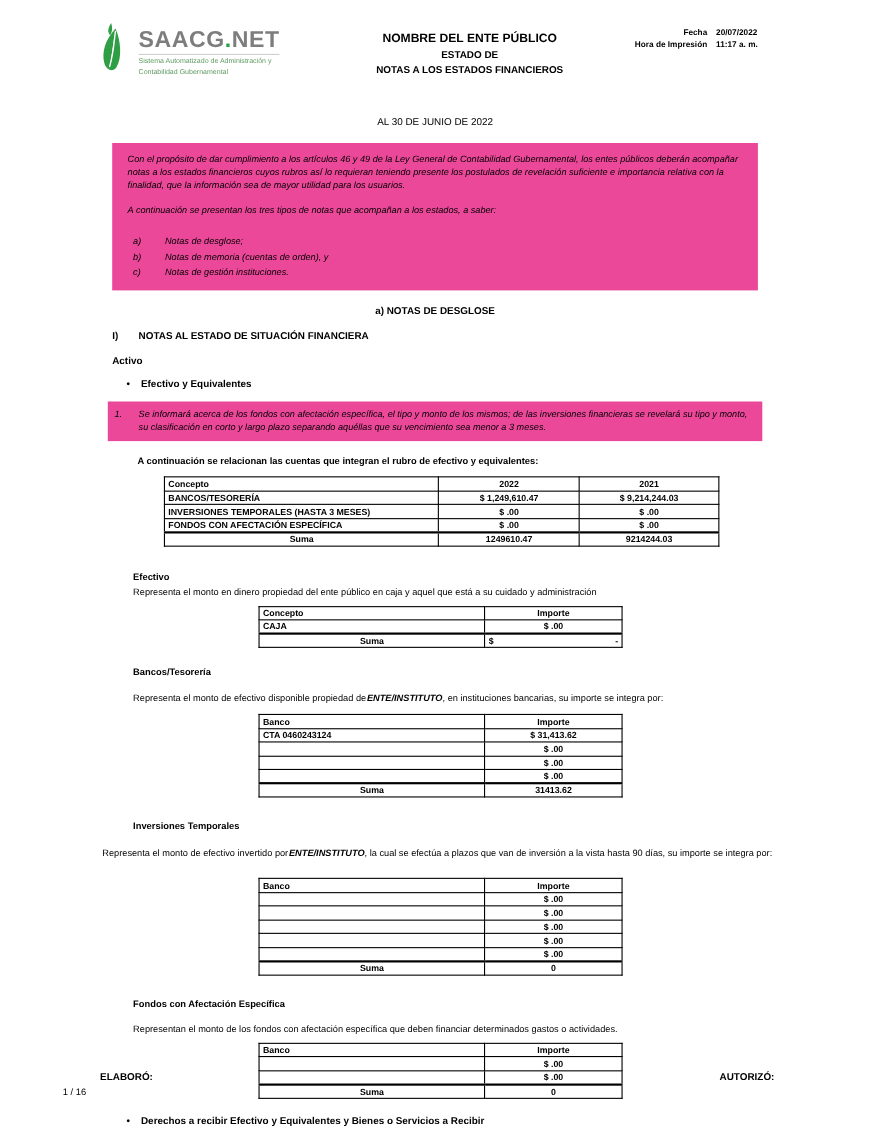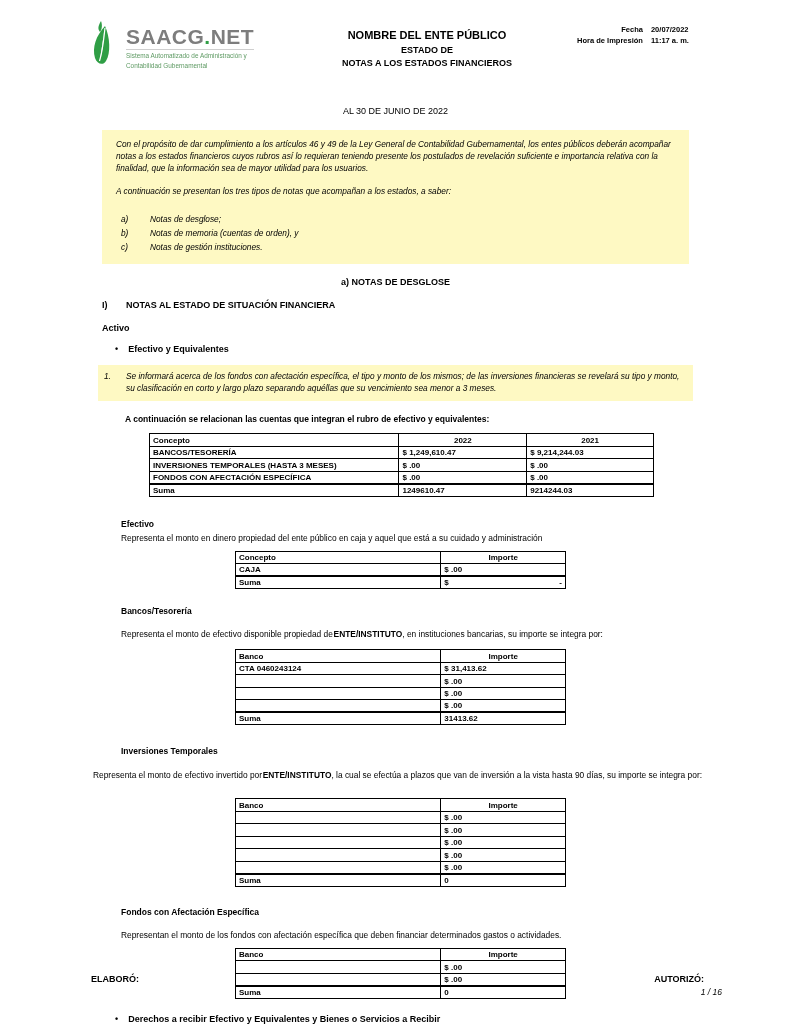--- a/index.html
+++ b/index.html
@@ -19,56 +19,56 @@
   .logo-tag { font-size:6.4px; color:#5e9a63; line-height:1.5; margin-top:2px; border-top:1px solid #cfcfcf; padding-top:1px; }
   .hdr-center { flex:1; text-align:center; padding-top:9px; }
   .t1 { font-size:11px; font-weight:bold; }
   .t2 { font-size:9px;  font-weight:bold; margin-top:4px; }
   .t3 { font-size:9px;  font-weight:bold; margin-top:3px; }
   .hdr-right { width:150px; padding-top:5px; font-size:7.5px; font-weight:bold;
                display:grid; grid-template-columns:auto auto; column-gap:8px; row-gap:2px; }
   .hdr-right .lab { text-align:right; }
   
   .subtitle { text-align:center; font-size:9px; font-weight:normal; margin-top:36px; }
-  .green { background:#fef9c3; }
+  .green { background:#ec4899; }
   .intro { margin:14px 45px 0 45px; padding:8px 14px 9px 14px;
            font-style:italic; font-size:8.3px; line-height:1.45; }
   .intro .p2 { margin-top:11px; }
   .intro-list { margin-top:15px; }
   .intro-list .row { display:flex; line-height:1.7; }
   .intro-list .ltr { width:34px; padding-left:5px; flex:none; }
   .notes-title { text-align:center; font-size:9px; font-weight:bold; margin-top:13px; }
   .sf-title { margin:13px 0 0 45px; font-size:9px; font-weight:bold; }
   .sf-title .num { display:inline-block; width:24px; }
   .activo { margin:13px 0 0 45px; font-size:9px; font-weight:bold; }
   .bullet { margin:11px 0 0 58px; font-size:9px; font-weight:bold; display:flex; align-items:baseline; }
   .bullet .dot { font-size:9px; margin-right:10px; }
   .note1 { margin:11px 41px 0 41px; padding:5px 10px 6px 6px; display:flex;
            font-style:italic; font-size:8.3px; line-height:1.55; }
   .note1 .num { width:22px; flex:none; }
   .lead-line { margin:13px 0 0 68px; font-size:8.5px; font-weight:bold; }
   .sec-h { margin-left:64px; font-size:8.5px; font-weight:bold; }
   .sec-p { margin-left:64px; font-size:8.4px; }
-  .term { font-weight:bold; }
+  .term { font-weight:bold; font-style:italic; }
   
   table.tbl { border-collapse:collapse; font-size:8px; font-weight:bold; border:1.5px solid #000; }
   .tbl th, .tbl td { border:1px solid #000; padding:0 3px; height:12.5px; }
   .tbl th { text-align:center; }
   .tbl th.al, .tbl td.al { text-align:left; }
-  .tbl td.ar { text-align:left; }
+  .tbl td.ar { text-align:center; }
   .tbl tr.suma td { border-top:2px solid #000; }
   .main-tbl { margin:9px 0 0 92px; width:505px; }
   .main-tbl .c1 { width:250px; } .main-tbl .c2 { width:128px; } .main-tbl .c3 { width:127px; }
   .sm-tbl { margin-left:178px; width:331px; }
   .sm-tbl .c1 { width:206px; } .sm-tbl .c2 { width:125px; }
   .split { display:flex; justify-content:space-between; }
   
   .sign { position:absolute; bottom:40px; font-size:9px; font-weight:bold; }
   .sign.l { left:34px; } .sign.r { right:30px; }
-  .pageno { position:absolute; bottom:27px; left:0; right:12px; text-align:right; font-size:8.5px;font-style:italic; }
+  .pageno { position:absolute; bottom:27px; left:0; right:12px; text-align:left; font-size:8.5px; }
 </style>
 </head>
 <body>
 
 <div class="page">
 
   <div class="hdr">
     <div class="logo">
       <svg class="leaf" viewBox="0 0 30 46">
         <path d="M10 1 C7 6 6.5 9 9 12 C11 9.5 11.5 5 10 1 Z" fill="#2f9e45"></path>

